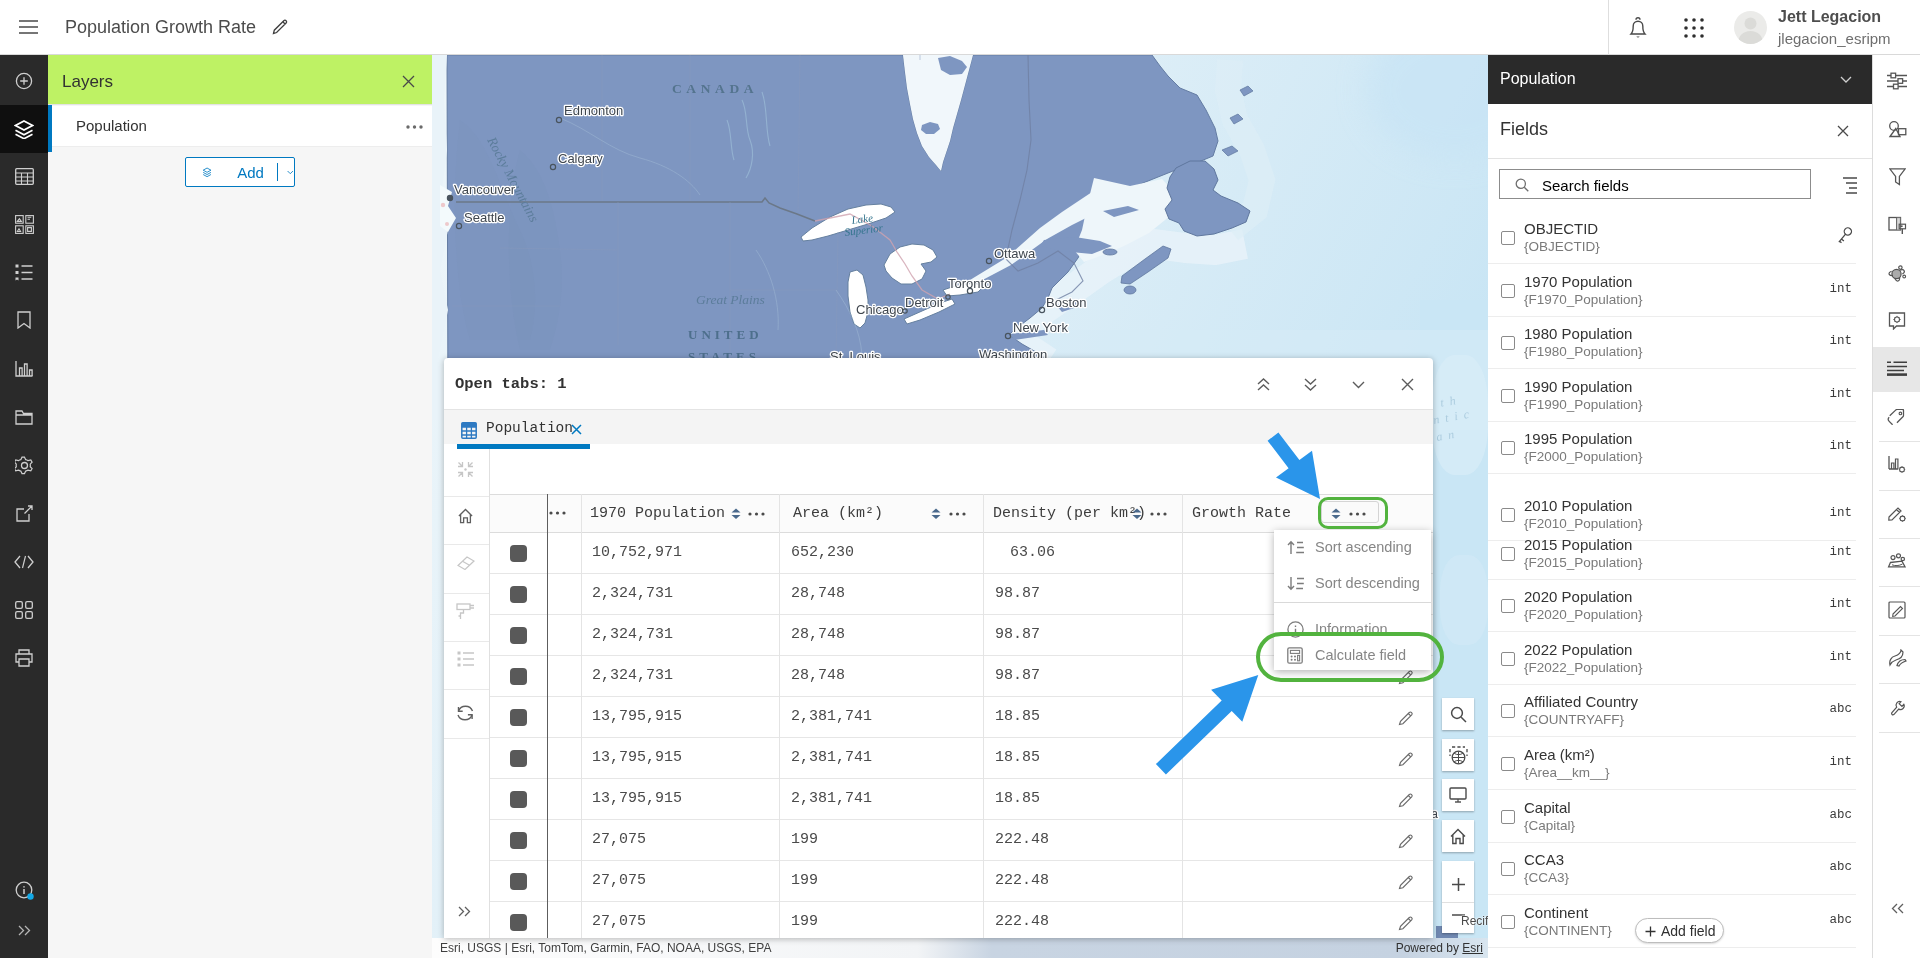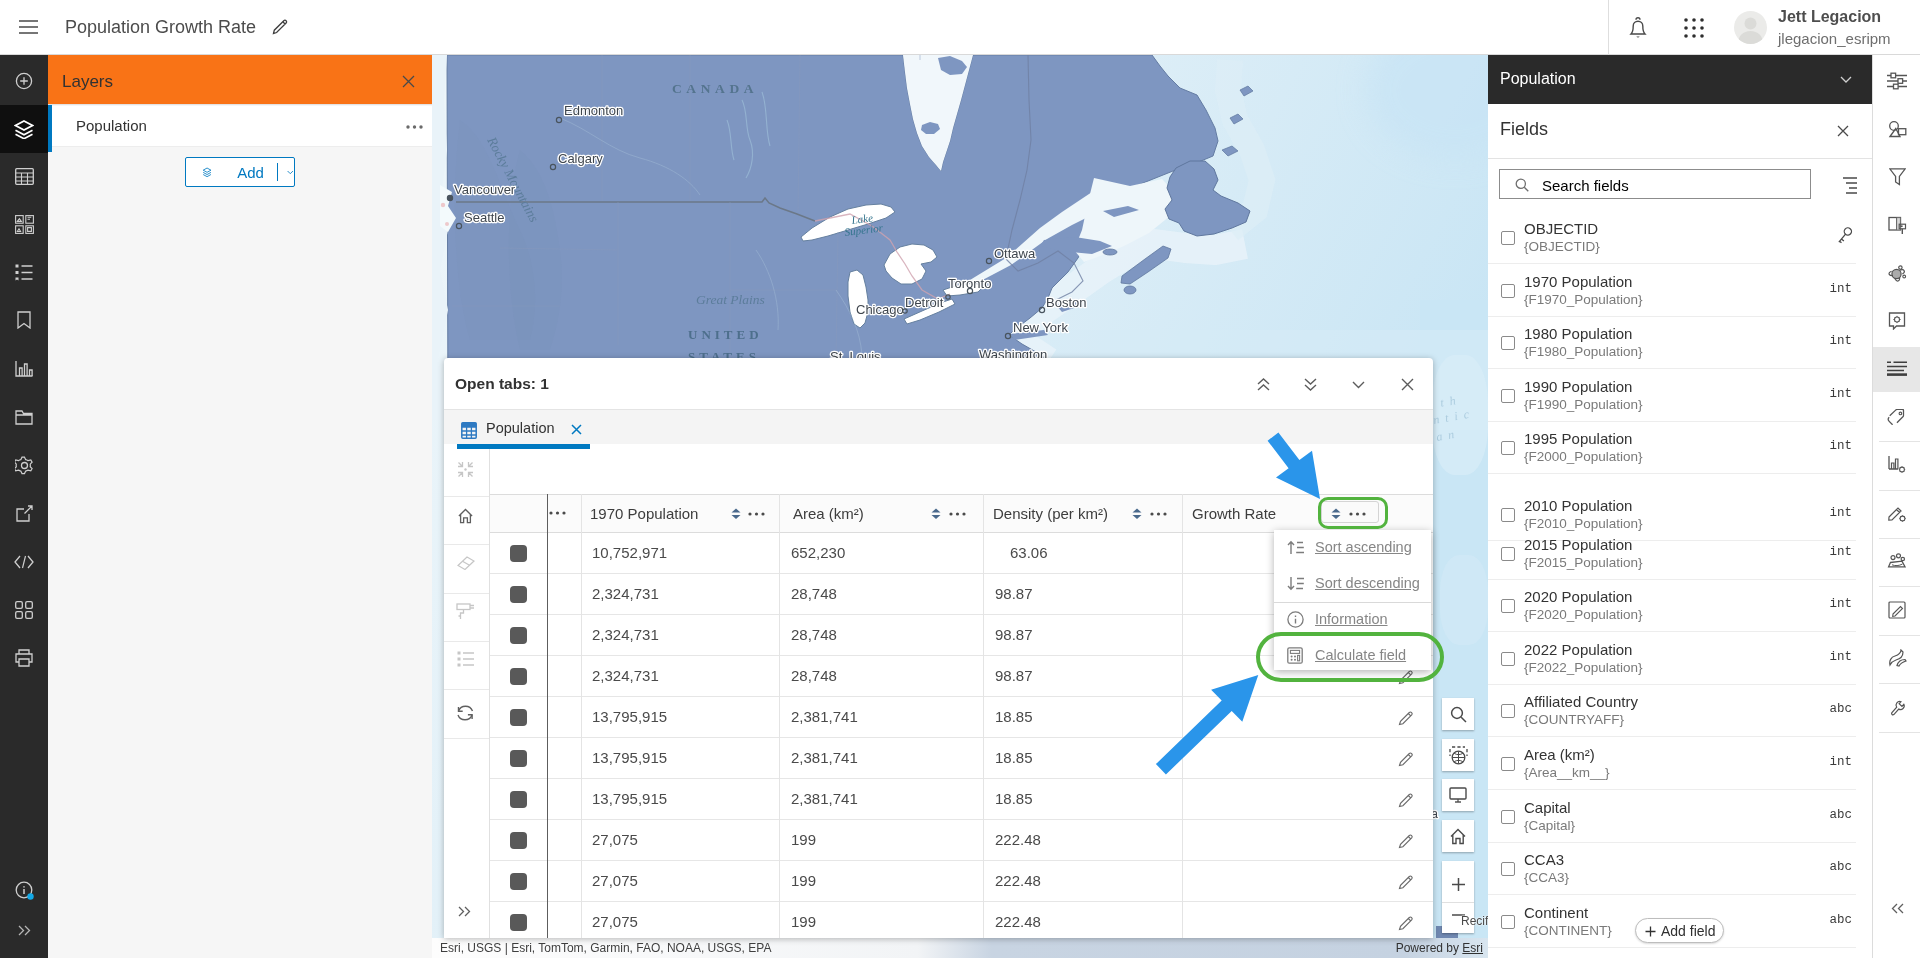--- a/index.html
+++ b/index.html
@@ -10,36 +10,36 @@
   #topbar { position:absolute; left:0; top:0; width:1920px; height:55px; background:#fff;
     border-bottom:1px solid #d9d9d9; z-index:30; }
   #title { position:absolute; left:65px; top:17px; font-size:18px; color:#4c4c4c; }
   
   #sidebar { position:absolute; left:0; top:55px; width:48px; height:903px; background:#2a2a2a; z-index:25; }
   .sideitem { position:absolute; left:0; width:48px; height:48px; display:flex; align-items:center; justify-content:center; }
   .sideactive { background:#0f0f0f; }
   #bluebar { position:absolute; left:48px; top:105px; width:4px; height:47px; background:#0079c1; z-index:26; }
   
   #leftpanel { position:absolute; left:48px; top:55px; width:384px; height:903px; background:#f6f6f6; z-index:20; }
-  #lp-head { position:absolute; left:0; top:0; width:384px; height:50px; background:#f97316; border-bottom:1px solid #e3e3e3;}
+  #lp-head { position:absolute; left:0; top:0; width:384px; height:50px; background:#bef264; border-bottom:1px solid #e3e3e3;}
   #lp-head .t { position:absolute; left:14px; top:17px; font-size:17px; color:#323232; }
   #lp-row { position:absolute; left:0; top:51px; width:384px; height:41px; background:#fff; border-bottom:1px solid #ededed; }
   #lp-row .t { position:absolute; left:28px; top:11px; font-size:15px; color:#323232; }
   #addbtn { position:absolute; left:137px; top:102px; width:110px; height:30px; border:1px solid #0079c1; border-radius:2px;
     background:#fff; color:#0079c1; font-size:15px; display:flex; align-items:center; }
   
   #map { position:absolute; left:432px; top:55px; width:1056px; height:903px; z-index:1; }
   .mapbtn { position:absolute; left:1010px; width:32px; height:32px; background:#fff; box-shadow:0 1px 2px rgba(0,0,0,.3);
     display:flex; align-items:center; justify-content:center; z-index:5;}
   #attrib { position:absolute; left:0; top:883px; width:1056px; height:20px; z-index:6;
     background:linear-gradient(90deg,#fdfdfd 0%,#f2f4f6 46%,#c8d4e2 53%,#c5d2e1 92%,#d8e5ef 100%);
     font-size:12px; color:#3f3f3f; }
   
   #tablepanel { position:absolute; left:444px; top:358px; width:989px; height:580px; background:#fff; z-index:10;
-    border-radius:4px 4px 0 0; box-shadow:0 1px 6px rgba(0,0,0,.28); }
+    border-radius:4px 4px 0 0; box-shadow:0 1px 6px rgba(0,0,0,.28);font-family:Liberation Mono, monospace; }
   #tp-head { position:absolute; left:0; top:0; width:989px; height:51px; }
   #tp-head .t { position:absolute; left:11px; top:17px; font-size:15.5px; font-weight:bold; color:#323232; }
   #tabrow { position:absolute; left:0; top:51px; width:989px; height:35px; background:#f4f4f4; border-top:1px solid #e4e4e4; }
   #tabu { position:absolute; left:13px; top:86px; width:133px; height:5px; background:#0079c1; z-index:5; }
   #recrow { position:absolute; left:46px; top:86px; width:943px; height:54px; background:#fff; }
   #recrow .t { position:absolute; left:13px; top:20px; font-size:15px; color:#4a4a4a; }
   #strip { position:absolute; left:0; top:86px; width:46px; height:494px; border-right:1px solid #e0e0e0; background:#fff;}
   
   #grid { position:absolute; left:46px; top:136px; width:943px; height:444px; font-size:15px; color:#474747; }
   .hrow { position:absolute; left:0; top:0; width:943px; height:39px; background:#fbfbfb; border-top:1px solid #dcdcdc; border-bottom:1px solid #dcdcdc; }
@@ -59,21 +59,21 @@
   .frow .s { position:absolute; left:36px; top:28px; font-size:13.5px; color:#7a7a7a; }
   .frow .ty { position:absolute; right:4px; top:18px; font-family:"Liberation Mono",monospace; font-size:12.5px; color:#3b3b3b; }
   .frow .cb { position:absolute; left:13px; top:20px; width:14px; height:14px; border:1px solid #8a8a8a; border-radius:2px; background:#fff; }
   
   #righttoolbar { position:absolute; left:1872px; top:55px; width:48px; height:903px; background:#fff; border-left:1px solid #dcdcdc; z-index:20;}
   .rticon { position:absolute; left:0; width:48px; height:48px; display:flex; align-items:center; justify-content:center; }
   
   #dropdown { position:absolute; left:1274px; top:530px; width:157px; height:140px; background:#fff; z-index:40;
     box-shadow:0 2px 8px rgba(0,0,0,.3); }
   .mitem { position:absolute; left:0; width:157px; height:36px; color:#868686; font-size:14.5px; }
-  .mitem .t { position:absolute; left:41px; top:9px;text-decoration:underline; }
+  .mitem .t { position:absolute; left:41px; top:9px; }
   svg { display:block; }
   .htx { top:11px; font-size:15px; color:#3d3d3d; }
   .srt { top:14px; width:10px; height:12px; }
   .hdots { top:18px; width:17px; height:4px; }
   .v { font-size:15px; color:#4a4a4a; }
   .pcl { left:908px; width:16px; height:16px; }
   #grid { overflow:hidden; }
 </style>
 </head>
 <body>
@@ -934,21 +934,21 @@
     <span class="t">Sort ascending</span>
   </div>
   <div class="mitem" style="top:36px">
     <svg class="abs" style="left:13px;top:10px" width="17" height="15" viewBox="0 0 17 15">
       <path d="M4 1 V13 M1 10 L4 13.2 L7 10" fill="none" stroke="#7c7c7c" stroke-width="1.4"></path>
       <path d="M10 2.5 H17 M10 7.5 H16.8 M9.2 12.5 H16" stroke="#7c7c7c" stroke-width="1.4"></path>
     </svg>
     <span class="t">Sort descending</span>
   </div>
   <div class="abs" style="left:0;top:72px;width:157px;height:1px;background:#d9d9d9"></div>
-  <div class="mitem" style="top:72px">
+  <div class="mitem" style="top:82px">
     <svg class="abs" style="left:13px;top:9px" width="17" height="17" viewBox="0 0 17 17">
         <circle cx="8.5" cy="8.5" r="7.6" fill="none" stroke="#7c7c7c" stroke-width="1.3"></circle>
         <path d="M8.5 7.8 V12.5 M8.5 4.5 V6" stroke="#7c7c7c" stroke-width="1.4"></path>
       </svg>
     <span class="t">Information</span>
   </div>
   <div class="mitem" style="top:108px">
     <svg class="abs" style="left:13px;top:9px" width="16" height="17" viewBox="0 0 16 17">
       <rect x="0.8" y="0.8" width="14.4" height="15.4" rx="1.5" fill="none" stroke="#7c7c7c" stroke-width="1.3"></rect>
       <rect x="3.4" y="3.4" width="9.2" height="3" fill="none" stroke="#7c7c7c" stroke-width="1.1"></rect>

